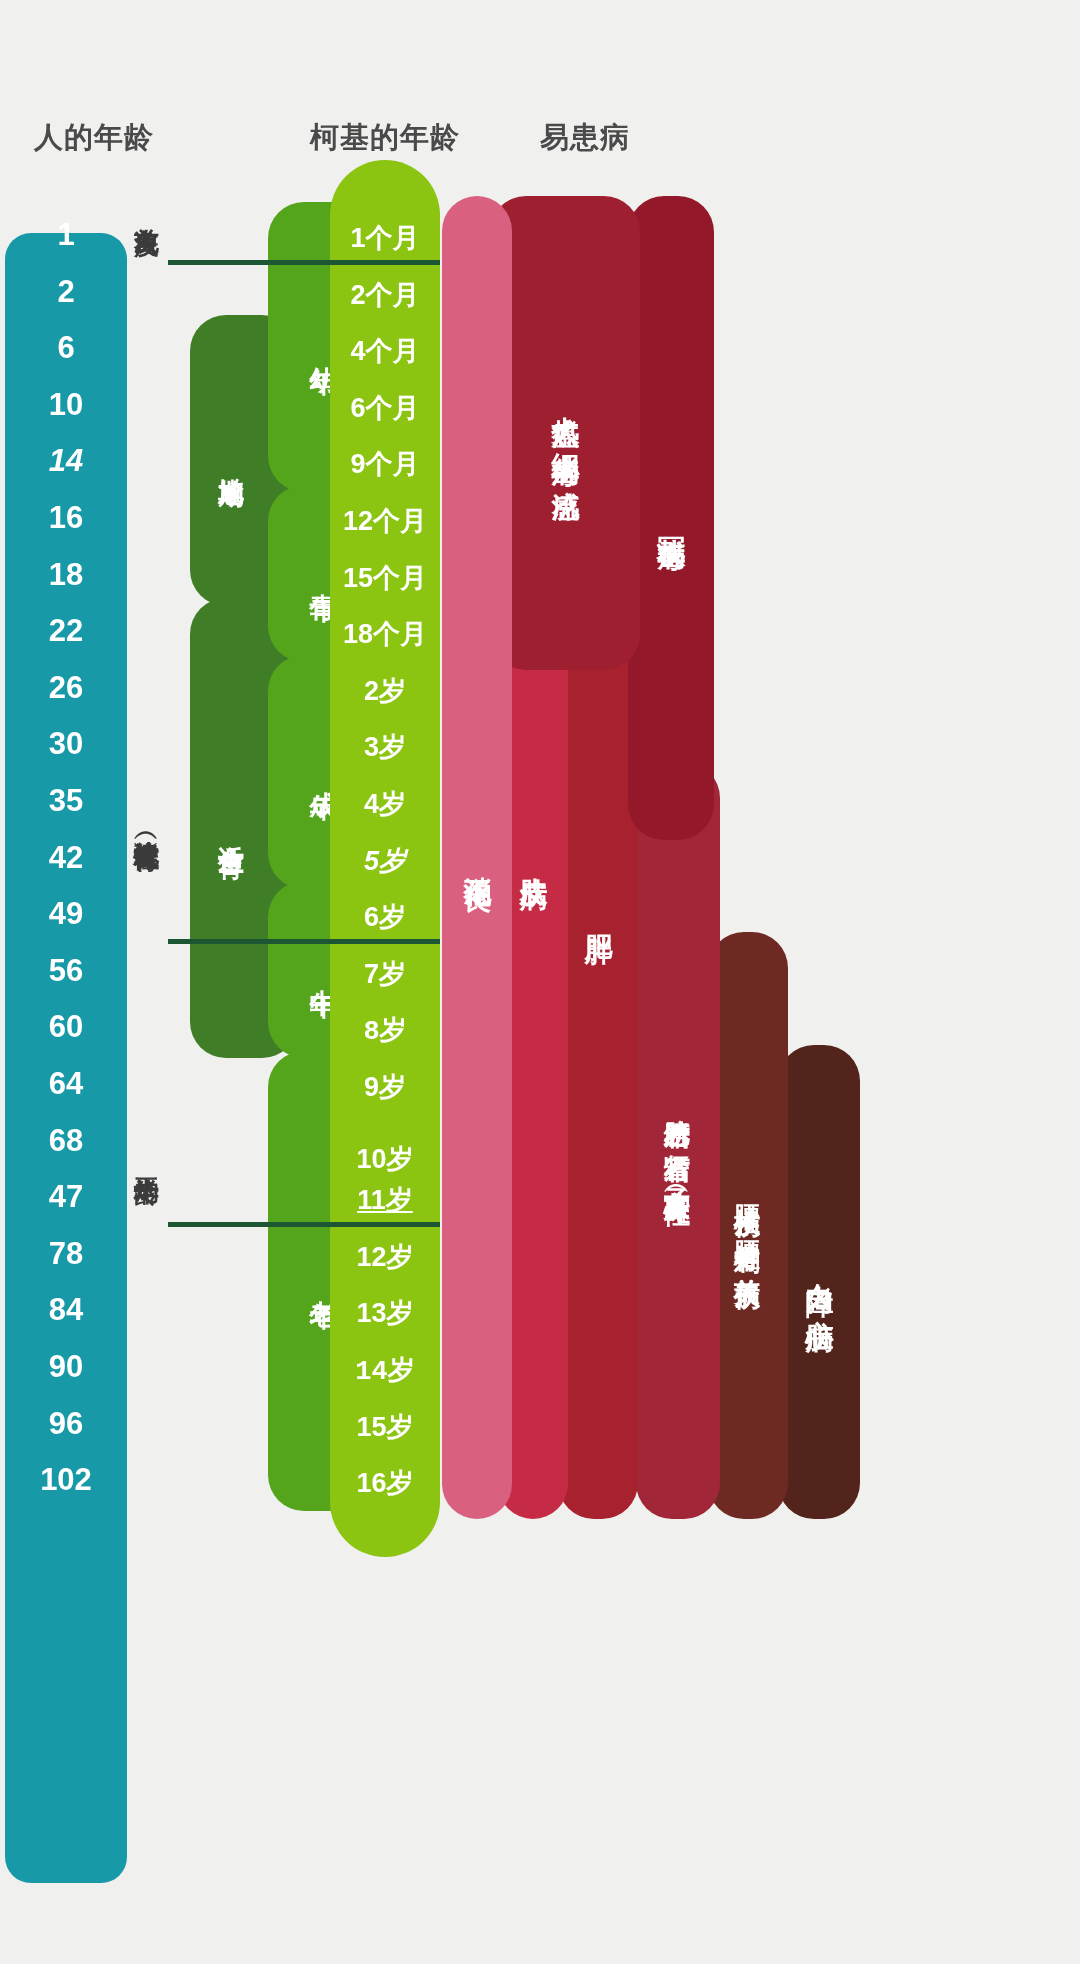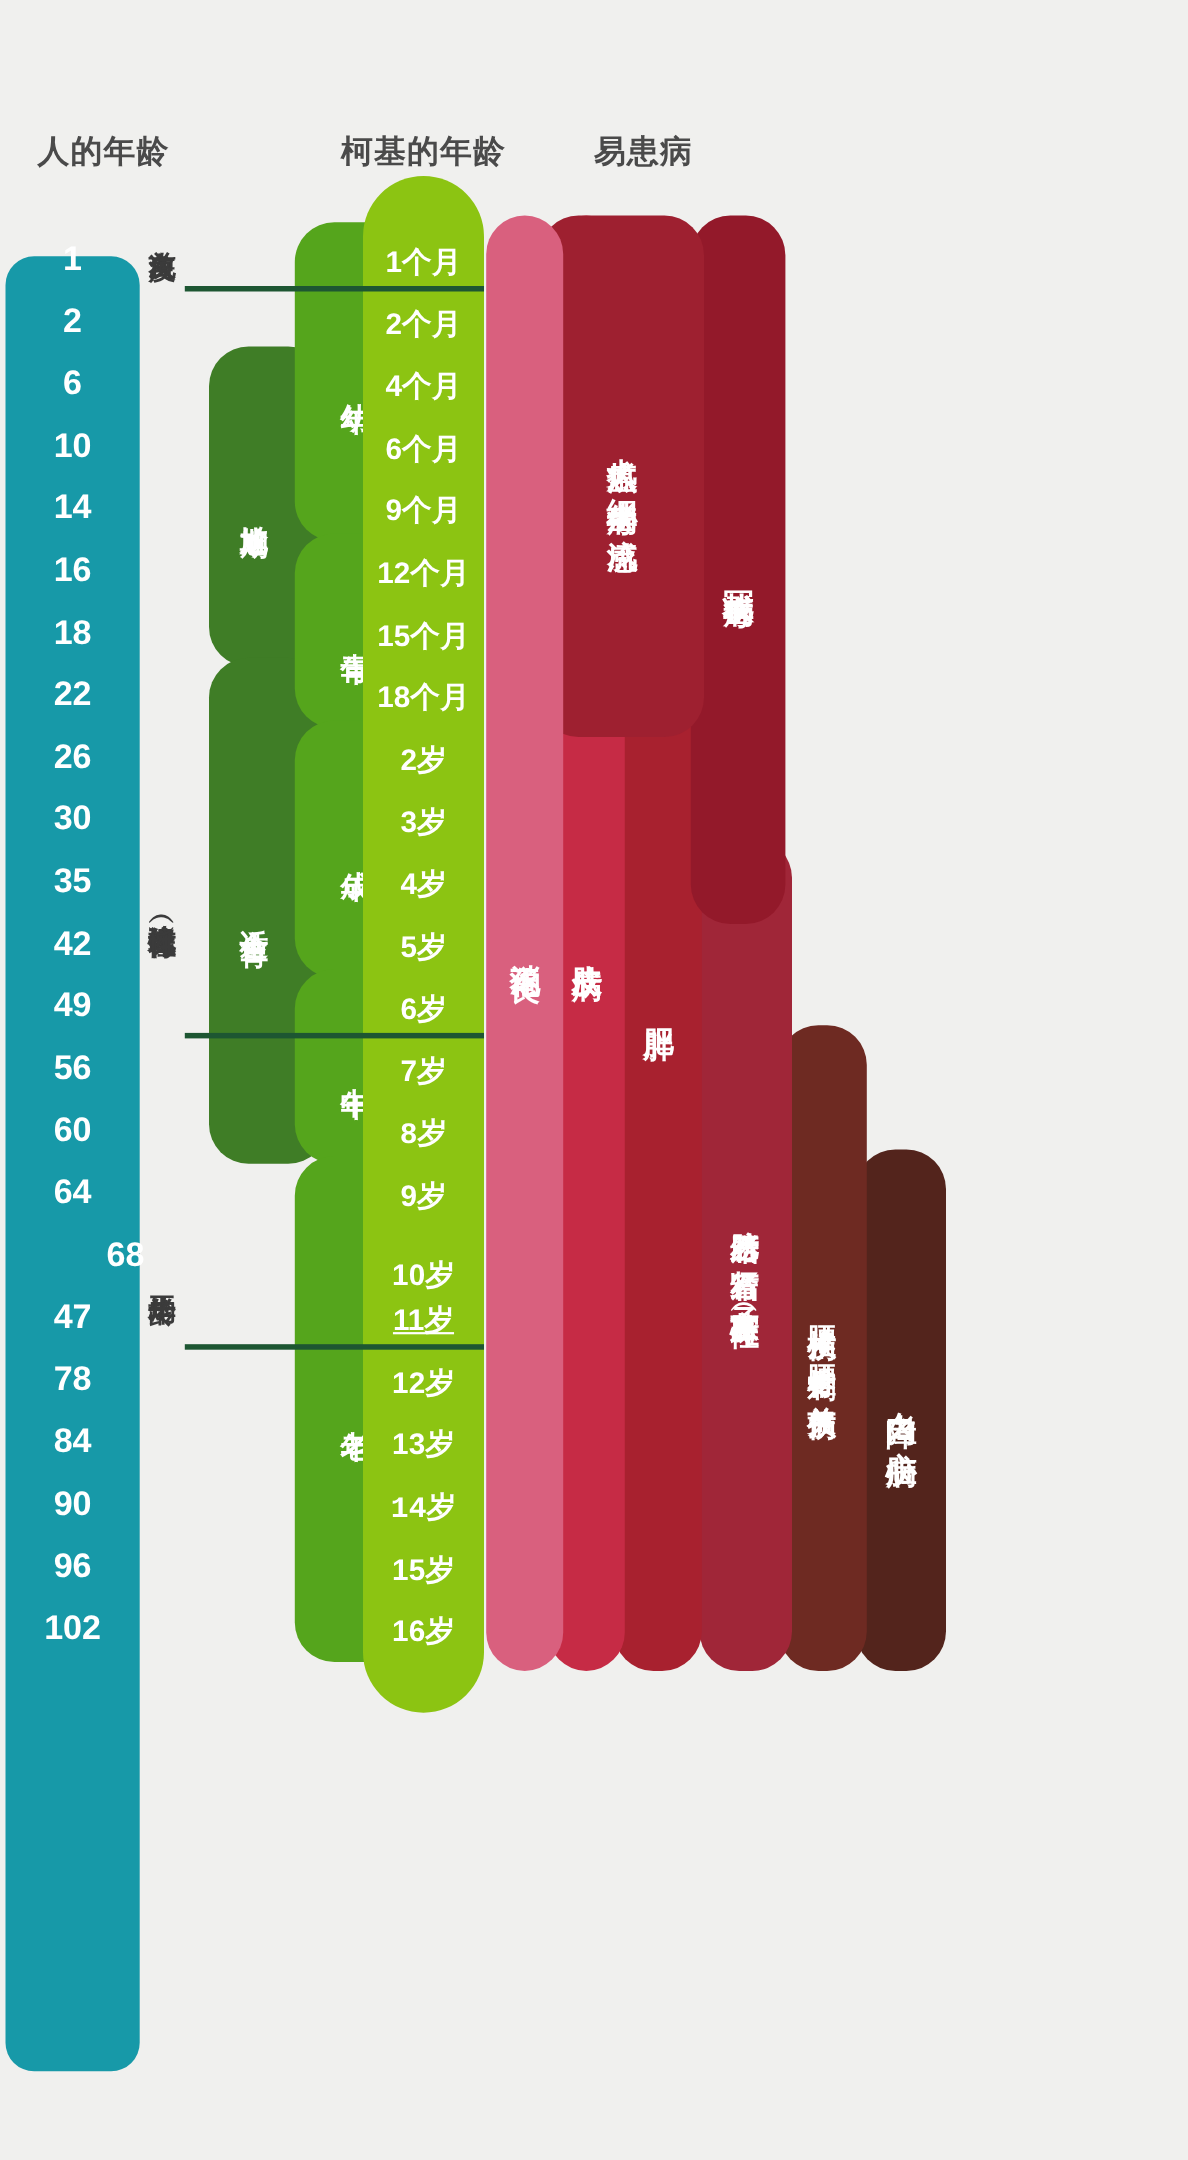--- a/index.html
+++ b/index.html
@@ -58,33 +58,33 @@
 
   <div class="hdr" style="left:34px;top:70px;">人的年龄</div>
   <div class="hdr" style="left:310px;top:70px;">柯基的年龄</div>
   <div class="hdr" style="left:540px;top:70px;">易患病</div>
 
   <div class="human-col" id="human-col">
       <div class="human-cell" style="top: -14px;">1</div>
       <div class="human-cell" style="top: 42.6px;">2</div>
       <div class="human-cell" style="top: 99.2px;">6</div>
       <div class="human-cell" style="top: 155.8px;">10</div>
-      <div class="human-cell" style="top: 212.4px;">14</div>
+      <div class="human-cell" style="top: 212.4px; font-style: italic;">14</div>
       <div class="human-cell" style="top: 269px;">16</div>
       <div class="human-cell" style="top: 325.6px;">18</div>
       <div class="human-cell" style="top: 382.2px;">22</div>
       <div class="human-cell" style="top: 438.8px;">26</div>
       <div class="human-cell" style="top: 495.4px;">30</div>
       <div class="human-cell" style="top: 552px;">35</div>
       <div class="human-cell" style="top: 608.6px;">42</div>
       <div class="human-cell" style="top: 665.2px;">49</div>
       <div class="human-cell" style="top: 721.8px;">56</div>
       <div class="human-cell" style="top: 778.4px;">60</div>
       <div class="human-cell" style="top: 835px;">64</div>
-      <div class="human-cell" style="top: 891.6px; padding-left: 48px;">68</div>
+      <div class="human-cell" style="top: 891.6px;">68</div>
       <div class="human-cell" style="top: 948.2px;">47</div>
       <div class="human-cell" style="top: 1004.8px;">78</div>
       <div class="human-cell" style="top: 1061.4px;">84</div>
       <div class="human-cell" style="top: 1118px;">90</div>
       <div class="human-cell" style="top: 1174.6px;">96</div>
       <div class="human-cell" style="top: 1231.2px;">102</div>
     </div>
 
   <div id="stage-layer">
       <div class="bar" style="left: 268px; width: 110px; top: 154px; height: 290.4px; background: rgb(85, 165, 28);">
@@ -117,21 +117,21 @@
       <div class="corgi-cell" style="left: 330px; top: 228.6px;">2个月</div>
       <div class="corgi-cell" style="left: 330px; top: 285.2px;">4个月</div>
       <div class="corgi-cell" style="left: 330px; top: 341.8px;">6个月</div>
       <div class="corgi-cell" style="left: 330px; top: 398.4px;">9个月</div>
       <div class="corgi-cell" style="left: 330px; top: 455px;">12个月</div>
       <div class="corgi-cell" style="left: 330px; top: 511.6px;">15个月</div>
       <div class="corgi-cell" style="left: 330px; top: 568.2px;">18个月</div>
       <div class="corgi-cell" style="left: 330px; top: 624.8px;">2岁</div>
       <div class="corgi-cell" style="left: 330px; top: 681.4px;">3岁</div>
       <div class="corgi-cell" style="left: 330px; top: 738px;">4岁</div>
-      <div class="corgi-cell" style="left: 330px; top: 794.6px;">5岁</div>
+      <div class="corgi-cell" style="left: 330px; top: 794.6px; font-style: italic;">5岁</div>
       <div class="corgi-cell" style="left: 330px; top: 851.2px;">6岁</div>
       <div class="corgi-cell" style="left: 330px; top: 907.8px;">7岁</div>
       <div class="corgi-cell" style="left: 330px; top: 964.4px; font-family: Liberation Mono, monospace;">8岁</div>
       <div class="corgi-cell" style="left: 330px; top: 1021px;">9岁</div>
       <div class="corgi-cell" style="left: 330px; top: 1093px;">10岁</div>
       <div class="corgi-cell" style="left: 330px; top: 1134.2px; text-decoration: underline;">11岁</div>
       <div class="corgi-cell" style="left: 330px; top: 1190.8px;">12岁</div>
       <div class="corgi-cell" style="left: 330px; top: 1247.4px;">13岁</div>
       <div class="corgi-cell" style="left: 330px; top: 1304px; font-family: Liberation Mono, monospace;">14岁</div>
       <div class="corgi-cell" style="left: 330px; top: 1360.6px;">15岁</div>

